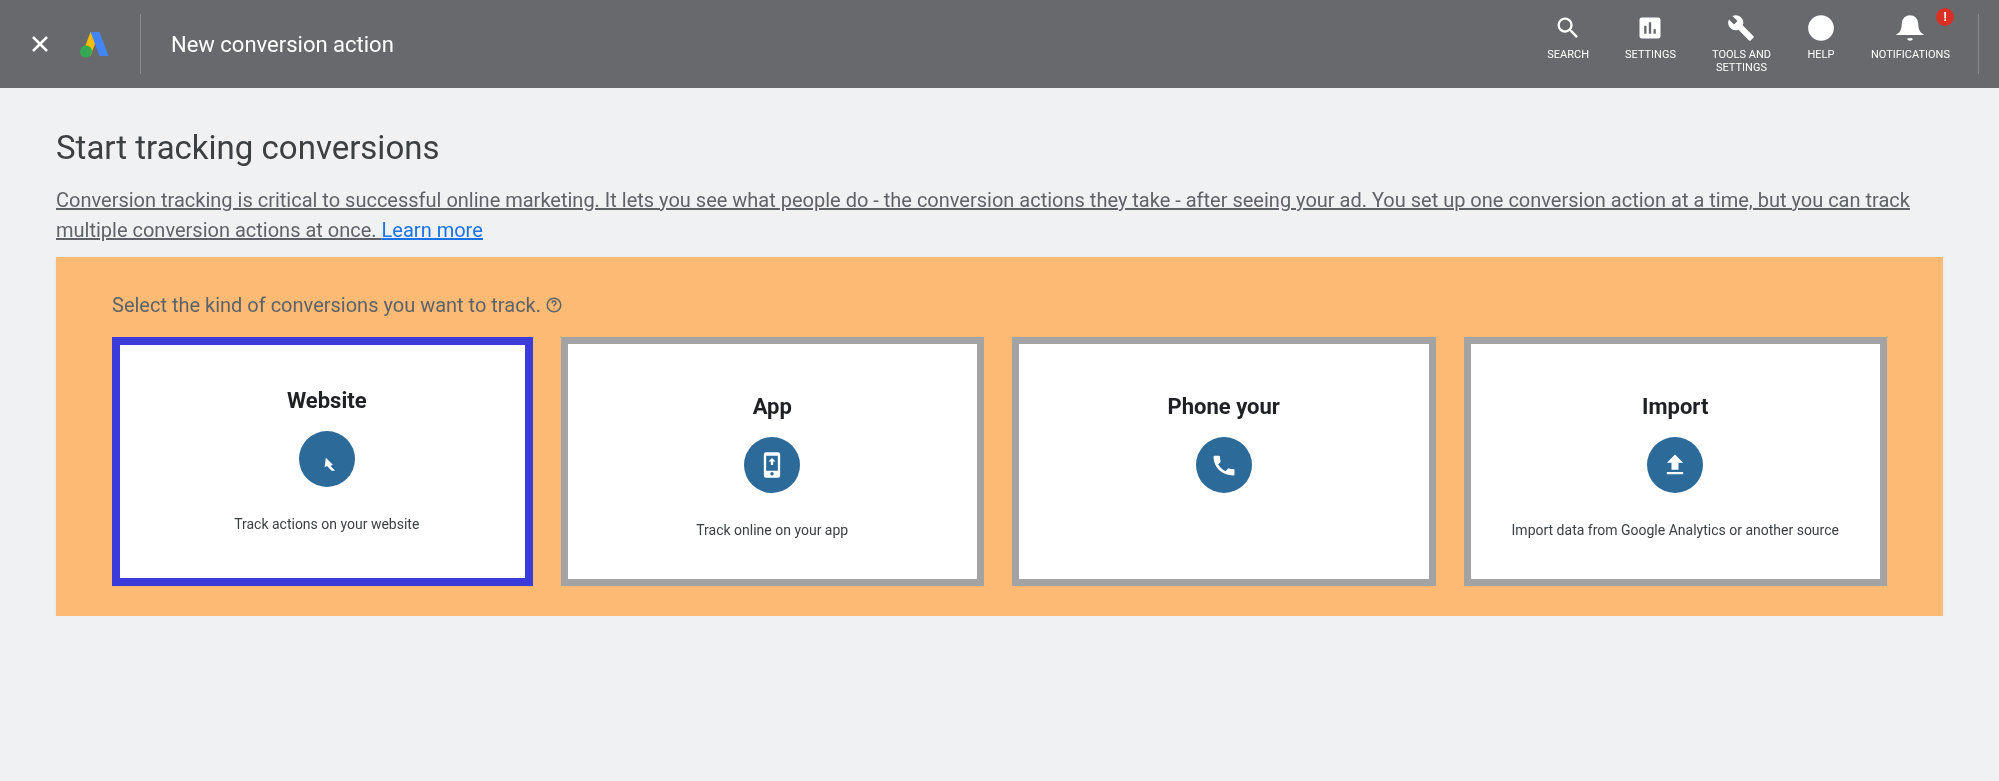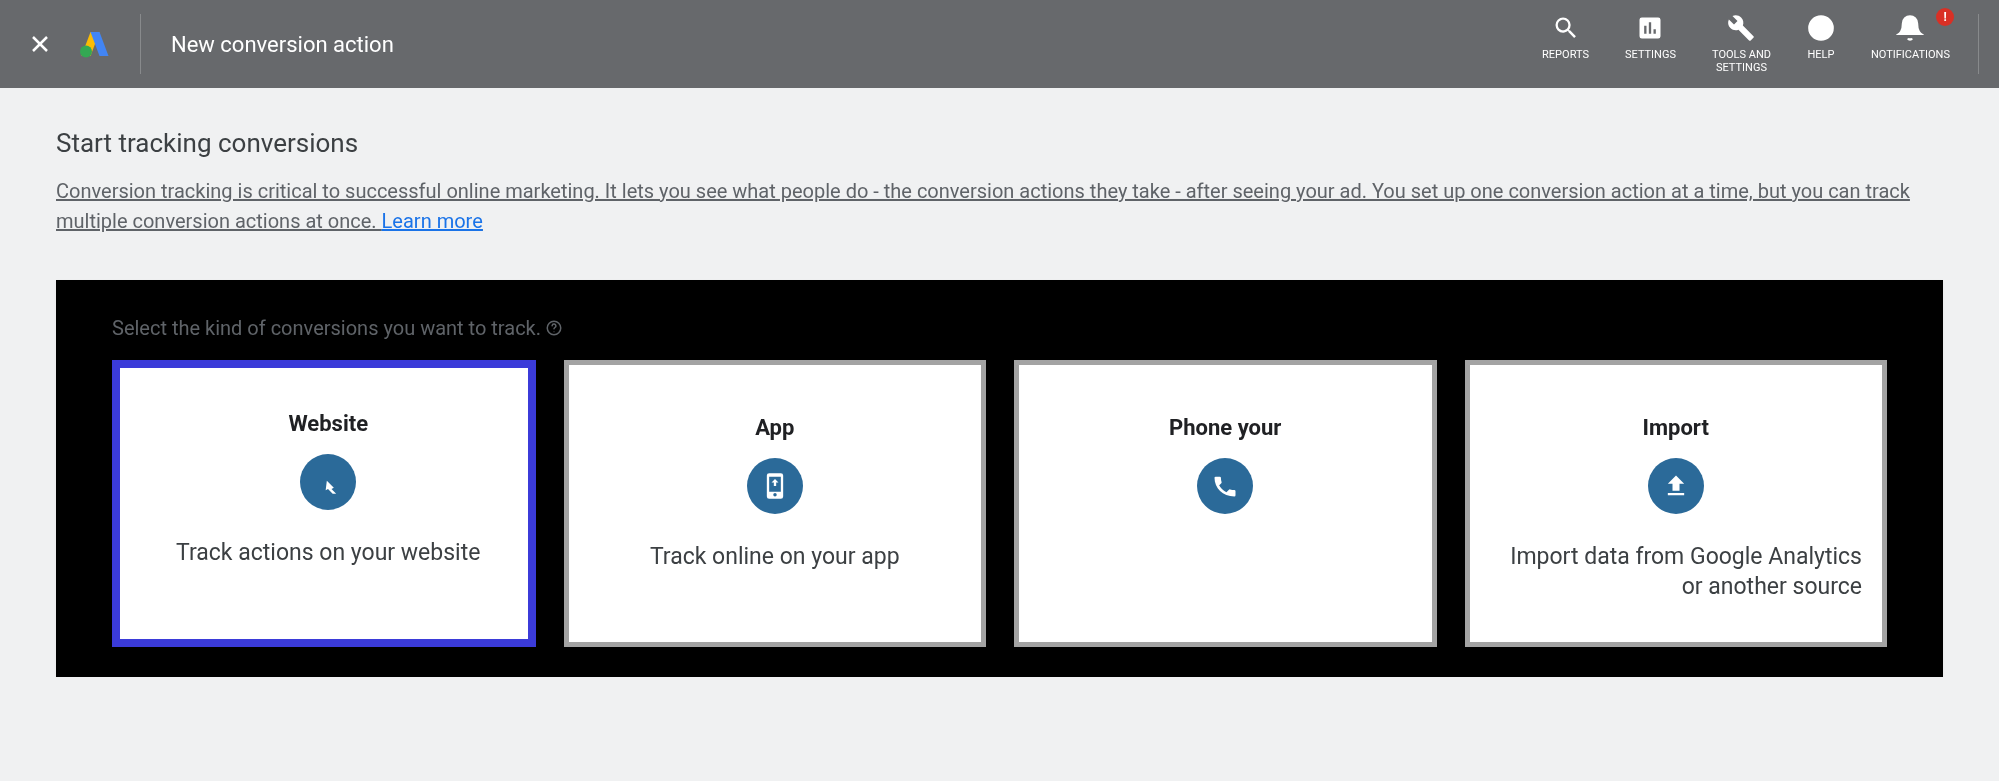--- a/index.html
+++ b/index.html
@@ -81,40 +81,40 @@
       width: 1px;
       height: 60px;
       background: #888a8c;
       margin-left: 28px;
     }
 
     .content {
       padding: 40px 56px 0 56px;
     }
     .section-heading {
-      font-size: 26px;
+      font-size: 33px;
       color: #3c4043;
       font-weight: 400;
       margin-bottom: 18px;
     }
     .section-desc {
       font-size: 20px;
       color: #5f6368;
       line-height: 1.5;
       text-decoration: underline;
     }
     .learn-link {
       color: #1a73e8;
       text-decoration: underline;
       cursor: pointer;
     }
 
     .card {
-      background: #000000;
-      margin-top: 44px;
+      background: #fdba74;
+      margin-top: 12px;
       padding: 36px 56px 30px 56px;
       box-shadow: 0 1px 3px rgba(0,0,0,0.05);
     }
     .card-label {
       font-size: 20px;
       color: #5f6368;
       display: flex;
       align-items: center;
       gap: 4px;
     }
@@ -124,21 +124,21 @@
     }
     .help-circle svg { width: 18px; height: 18px; }
 
     .options-row {
       display: flex;
       gap: 28px;
       margin-top: 20px;
     }
     .option-card {
       flex: 1;
-      border: 5px solid #a3a3a3;
+      border: 7px solid #a3a3a3;
       background: #fff;
       padding: 50px 20px 40px 20px;
       display: flex;
       flex-direction: column;
       align-items: center;
       cursor: pointer;
       min-height: 234px;
     }
     .option-card.selected {
       border: 8px solid #3b3bd9;
@@ -155,21 +155,21 @@
       height: 56px;
       background: #2b6a99;
       border-radius: 50%;
       display: flex;
       align-items: center;
       justify-content: center;
       margin-bottom: 28px;
     }
     .option-icon svg { width: 28px; height: 28px; fill: #fff; }
     .option-desc {
-      font-size: 23px;
+      font-size: 14px;
       color: #3c4043;
       text-align: right;
       line-height: 1.3;
     }
   </style>
 </head>
 <body>
 
 <div class="header">
   <div class="close-btn">
@@ -186,21 +186,21 @@
     </svg>
   </div>
   <div class="divider-v"></div>
   <div class="page-title">New conversion action</div>
   <div class="spacer"></div>
   <div class="nav-icons">
     <div class="nav-icon-item">
       <svg viewBox="0 0 24 24">
           <path d="M15.5 14h-.79l-.28-.27A6.47 6.47 0 0016 9.5 6.5 6.5 0 109.5 16c1.61 0 3.09-.59 4.23-1.57l.27.28v.79l5 4.99L20.49 19l-4.99-5zm-6 0C7.01 14 5 11.99 5 9.5S7.01 5 9.5 5 14 7.01 14 9.5 11.99 14 9.5 14z"></path>
         </svg>
-      <span class="nav-icon-label">REPORTS</span>
+      <span class="nav-icon-label">SEARCH</span>
     </div>
     <div class="nav-icon-item">
       <svg viewBox="0 0 24 24">
           <path d="M19 3H5a2 2 0 00-2 2v14a2 2 0 002 2h14a2 2 0 002-2V5a2 2 0 00-2-2zM9 17H7v-7h2v7zm4 0h-2V7h2v10zm4 0h-2v-4h2v4z"></path>
         </svg>
       <span class="nav-icon-label">SETTINGS</span>
     </div>
     <div class="nav-icon-item">
       <svg viewBox="0 0 24 24">
           <path d="M22.7 19l-9.1-9.1c.9-2.3.4-5-1.5-6.9-2-2-5-2.4-7.4-1.3L9 6 6 9 1.6 4.7C.4 7.1.9 10.1 2.9 12.1c1.9 1.9 4.6 2.4 6.9 1.5l9.1 9.1c.4.4 1 .4 1.4 0l2.3-2.3c.5-.4.5-1.1.1-1.4z"></path>

